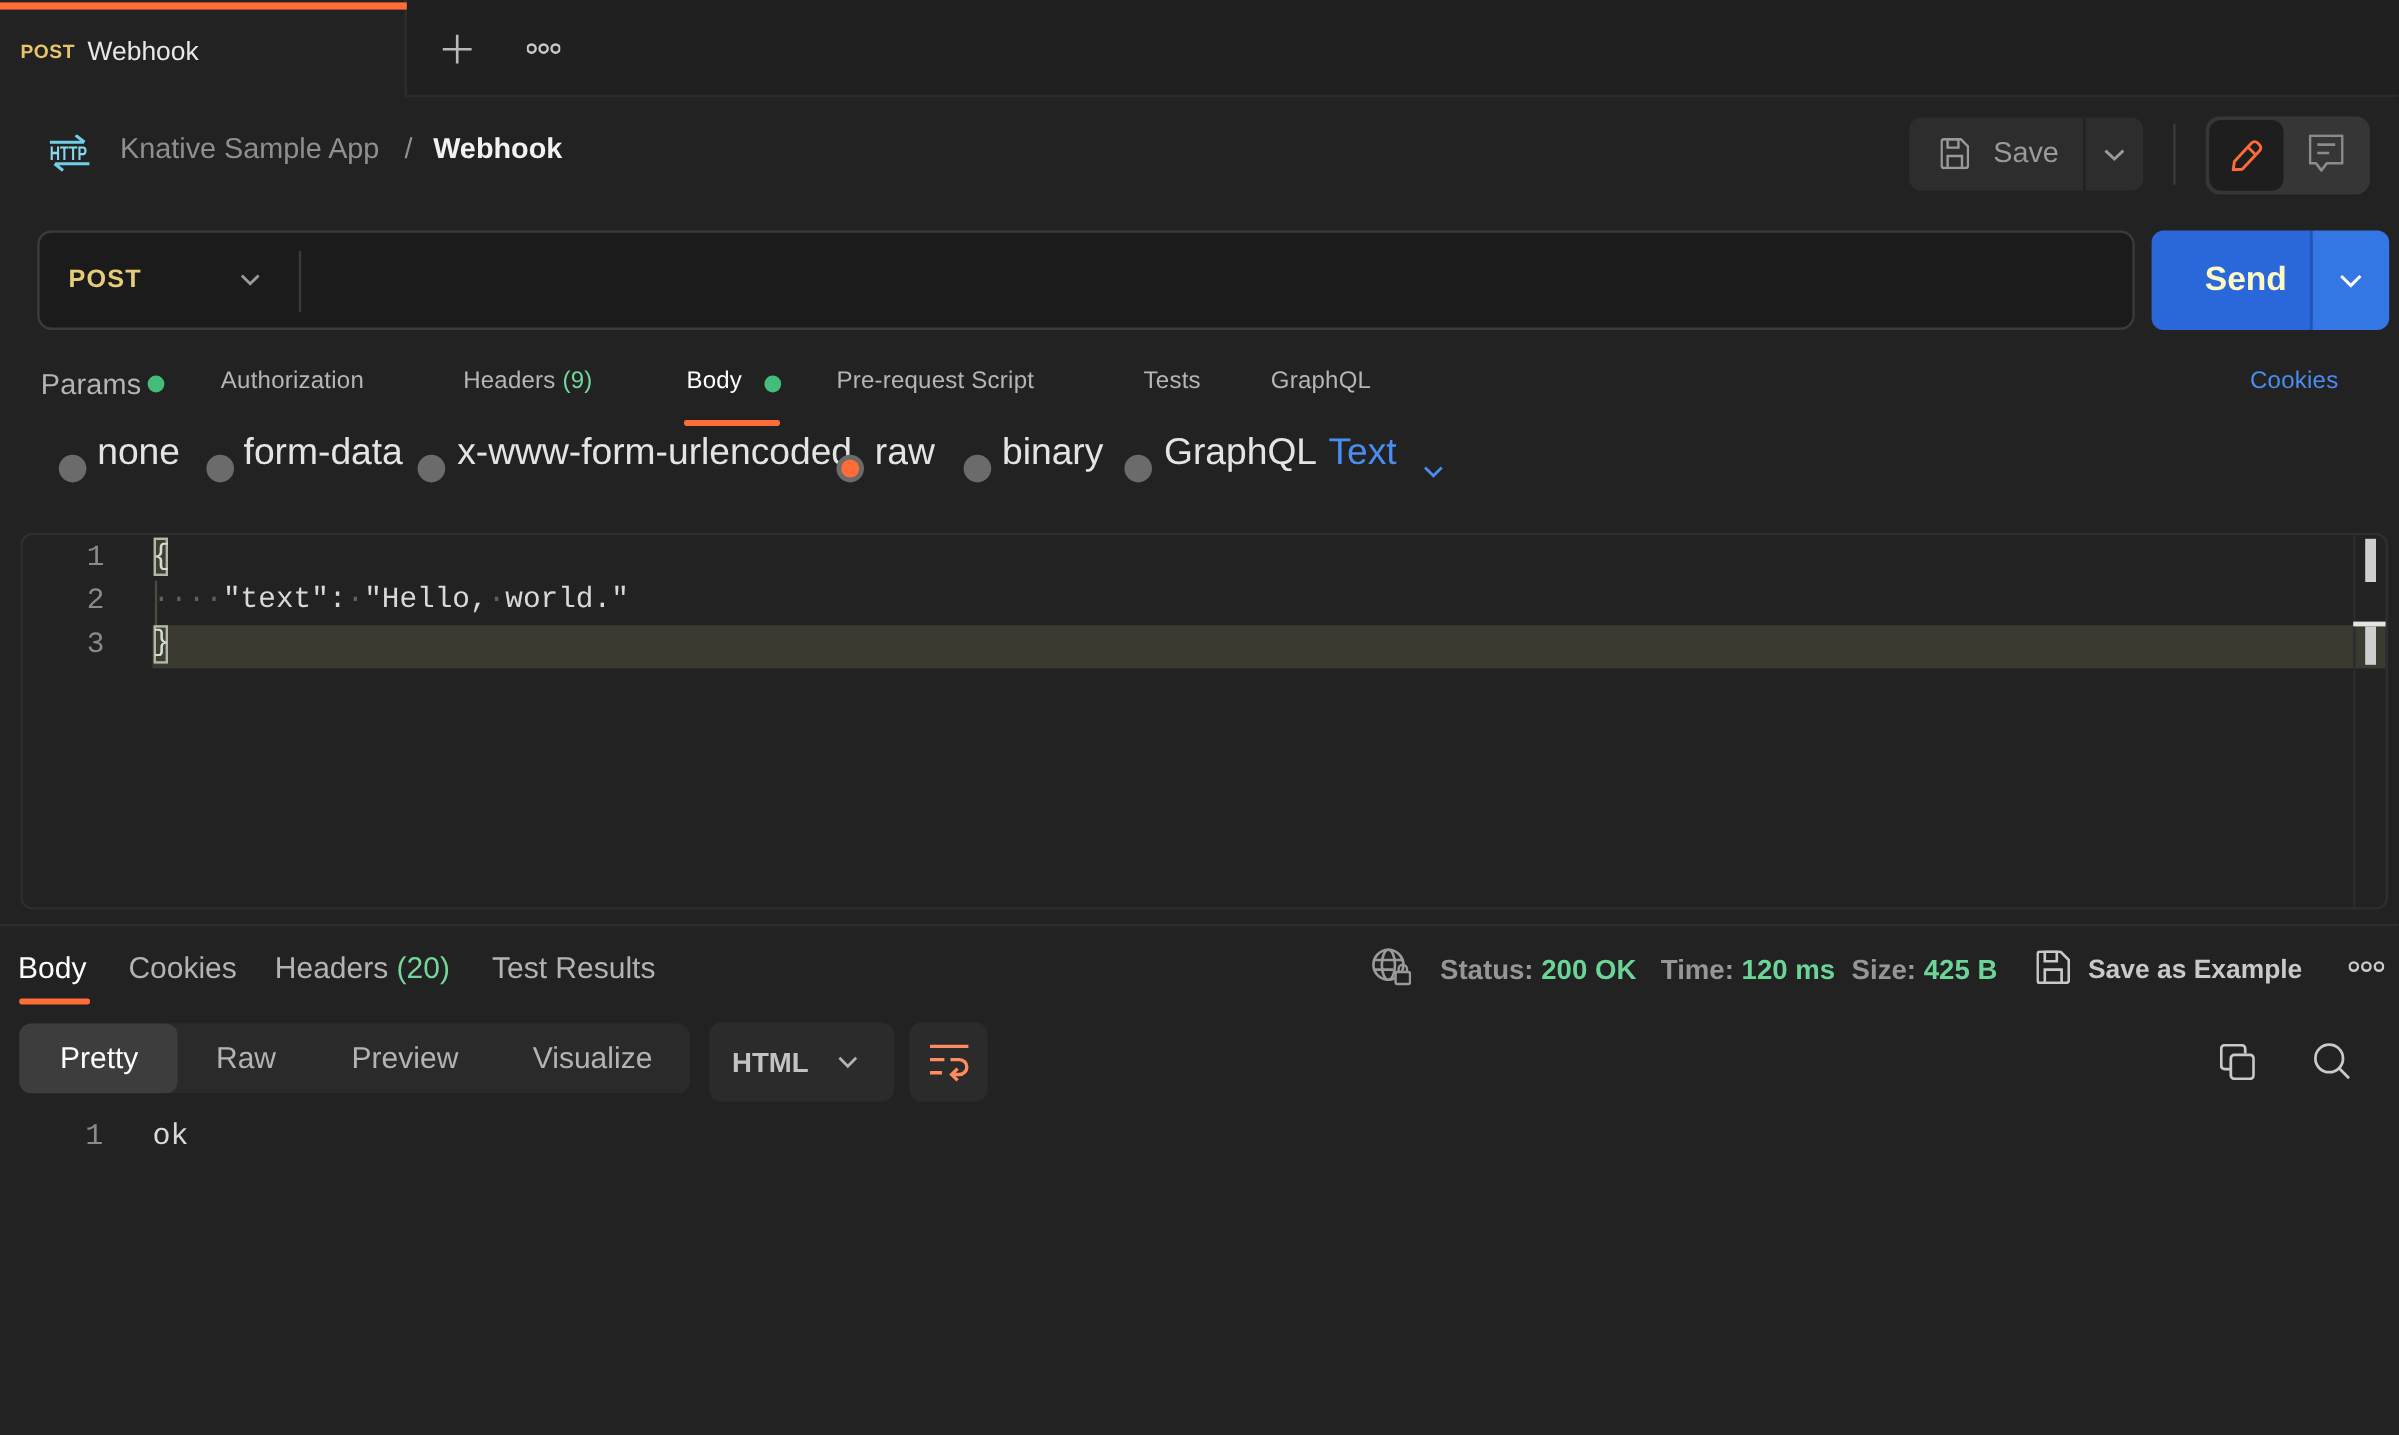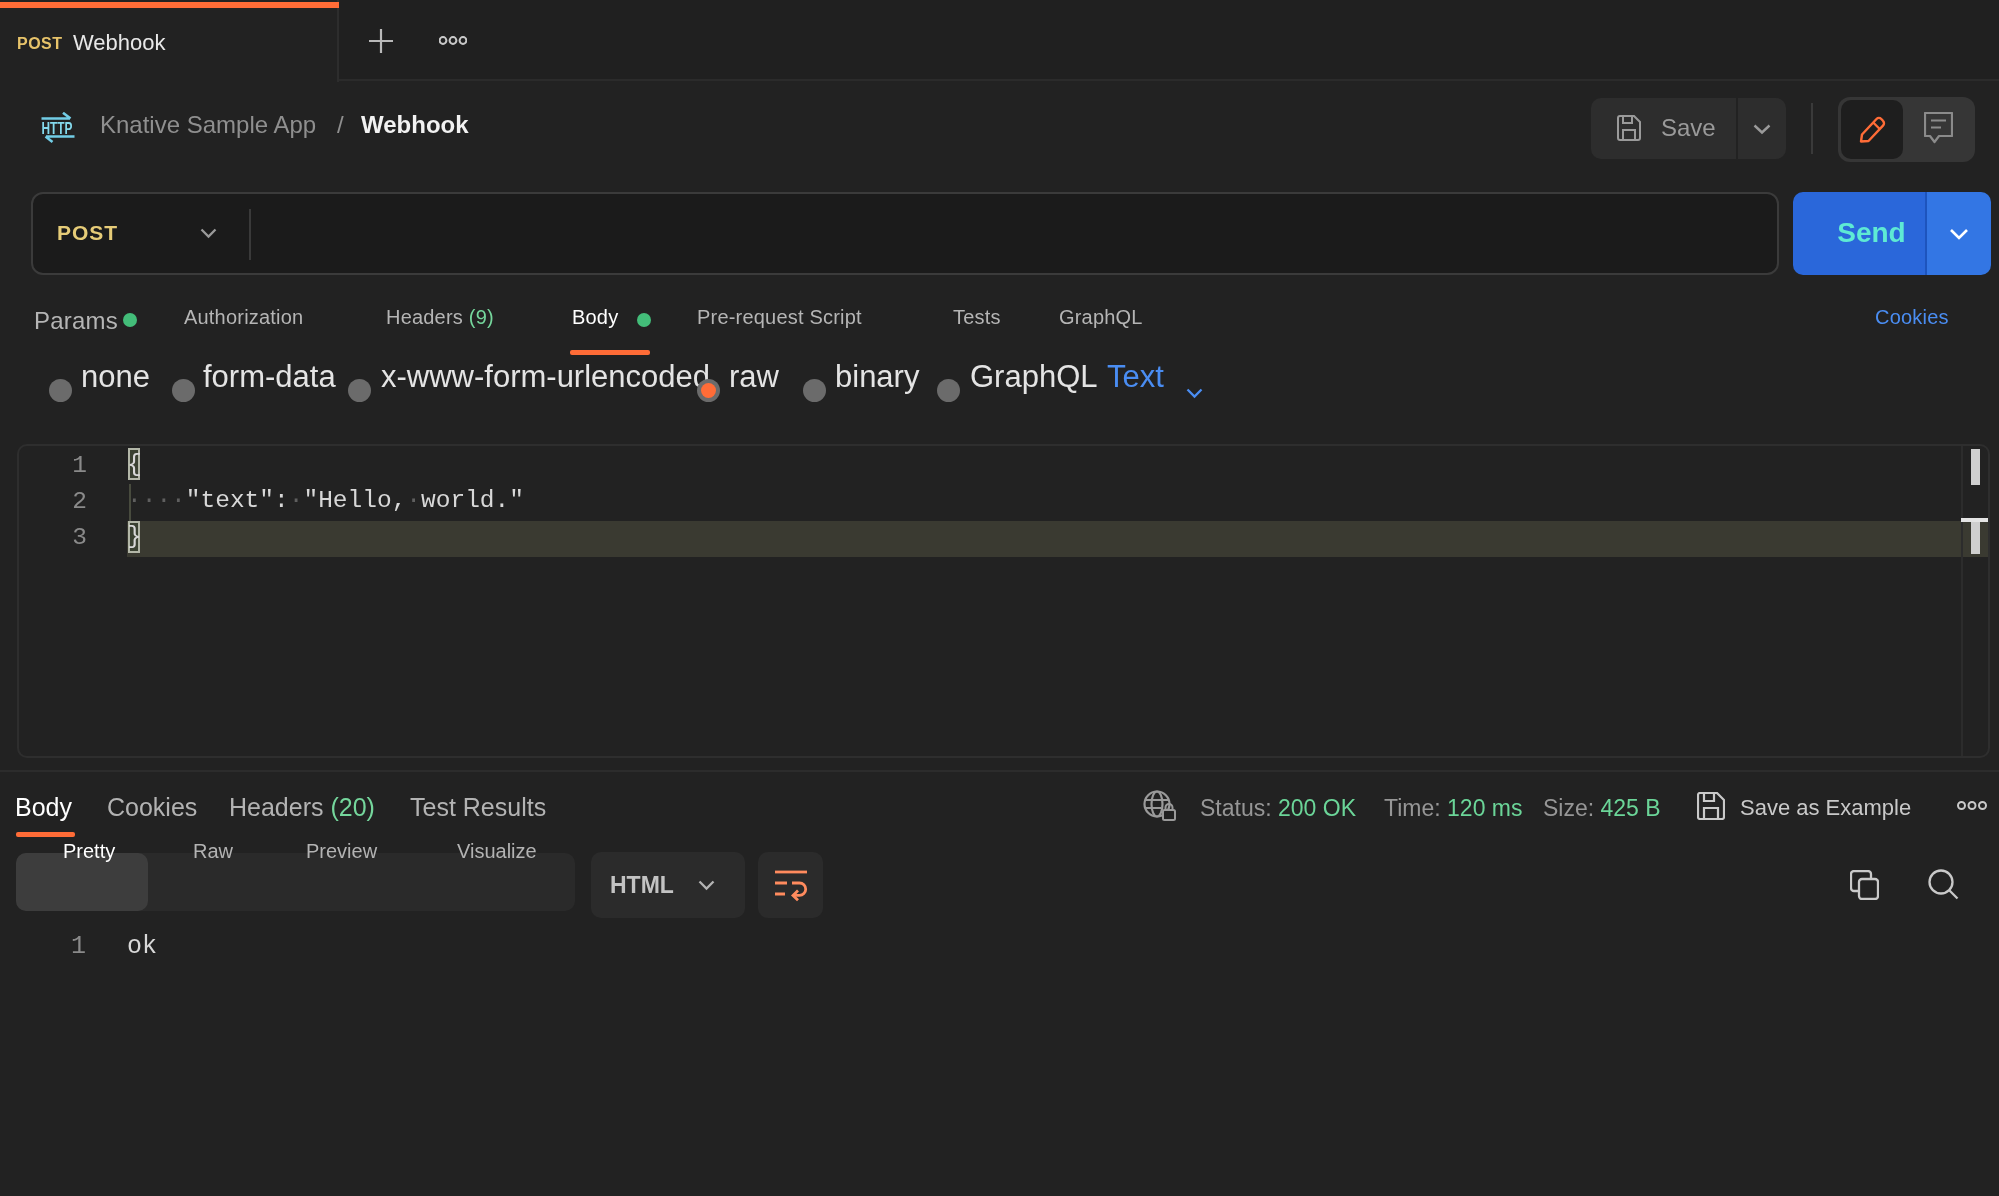--- a/index.html
+++ b/index.html
@@ -21,45 +21,45 @@
 
   
   #crumbs { left:0; top:95px; width:1999px; height:70px; }
   .crumbtxt { position:absolute; top:16px; font-size:24px; }
 
   .btn { position:absolute; background:#2d2d2d; border-radius:10px; }
 
   
   #urlbox { left:31px; top:192px; width:1748px; height:83px; background:#1b1b1b; border:2px solid #3b3b3b; border-radius:12px; }
   #send { left:1793px; top:192px; width:132px; height:83px; background:#2a67da; border-radius:10px 0 0 10px; }
-  #send span { position:absolute; left:0; width:157px; text-align:center; top:25px; font-size:28px; font-weight:bold; color:#5eead4; }
+  #send span { position:absolute; left:0; width:157px; text-align:center; top:25px; font-size:28px; font-weight:bold; color:#fef9c3; }
   #sendcaret { left:1927px; top:192px; width:64px; height:83px; background:#3376e4; border-radius:0 10px 10px 0; }
 
   
   .rtab { position:absolute; top:306px; font-size:20px; color:#b5b5b5; letter-spacing:0.2px; }
   .gdot { position:absolute; width:14px; height:14px; border-radius:50%; background:#43bd79; top:313px; }
 
   
   .radio { position:absolute; top:379px; width:23px; height:23px; border-radius:50%; background:#6b6b6b; }
   .rlbl { position:absolute; top:359px; font-size:31px; color:#e4e4e4; }
 
   
   #editor { left:17px; top:444px; width:1973px; height:314px; border:2px solid #2e2e2e; border-radius:10px; }
   .lnum { position:absolute; left:0px; width:68px; text-align:right; font-size:24.5px; color:#8a8a8a; }
   .cline { position:absolute; left:108px; font-size:24.5px; color:#d8d8d8; }
   .wsdot { color:#5f5f5f; }
 
   
   #respdiv { left:0; top:770px; width:1999px; height:2px; background:#2c2c2c; }
   .resptab { position:absolute; top:793px; font-size:25px; color:#b3b3b3; }
-  .meta { position:absolute; top:795px; font-size:23px; color:#969696; }
+  .meta { position:absolute; top:795px; font-size:23px; color:#969696;font-weight:bold; }
   .metaval { color:#6bd598; }
   #segwrap { left:16px; top:853px; width:559px; height:58px; background:#2a2a2a; border-radius:10px; }
   #segsel { left:16px; top:853px; width:132px; height:58px; background:#3d3d3d; border-radius:10px; }
-  .segtxt { position:absolute; top:840px; font-size:20px; color:#b3b3b3;margin-left:13px; }
+  .segtxt { position:absolute; top:868px; font-size:25px; color:#b3b3b3; }
   #htmlbtn { left:591px; top:852px; width:154px; height:66px; background:#2b2b2b; border-radius:10px; }
   #fmtbtn { left:758px; top:852px; width:65px; height:66px; background:#2b2b2b; border-radius:10px; }
 </style>
 </head>
 <body>
 
   <div class="abs" id="topstrip">
     <div class="abs" id="striprest"></div>
     <div class="abs" id="tabactive">
       <div class="accent"></div>

